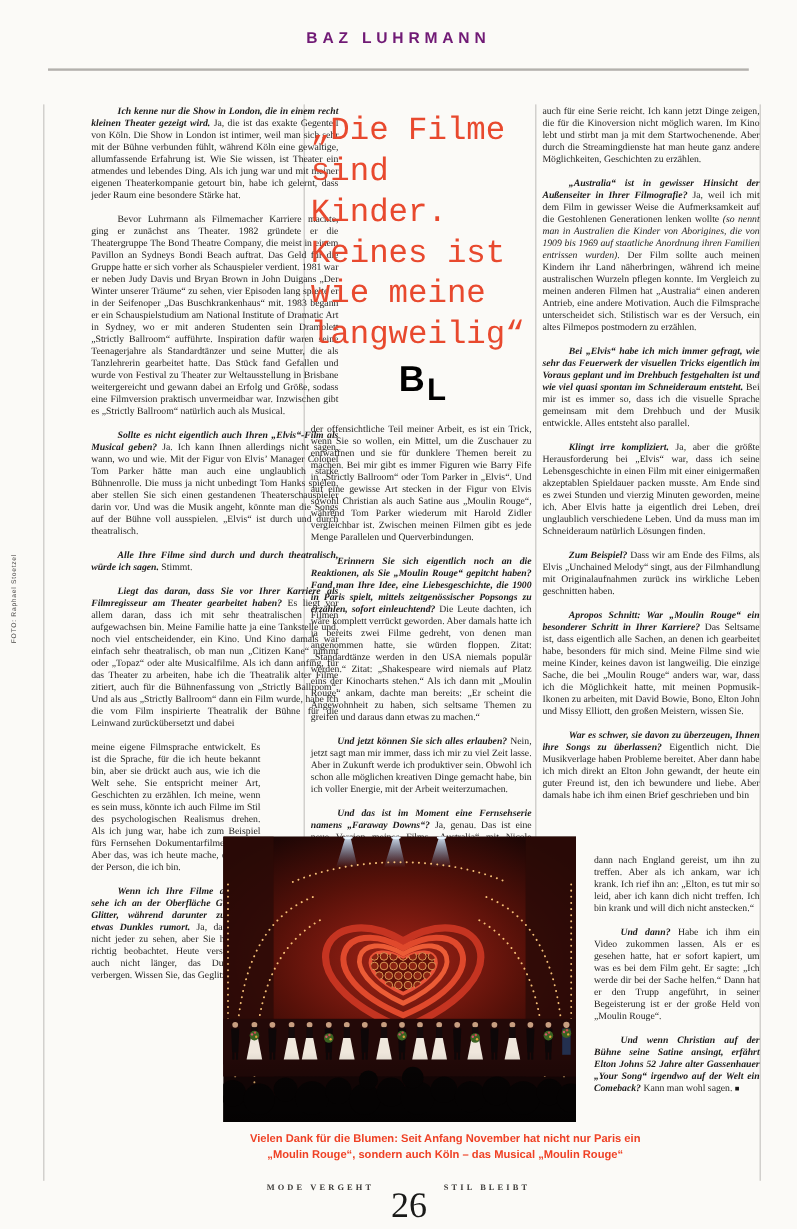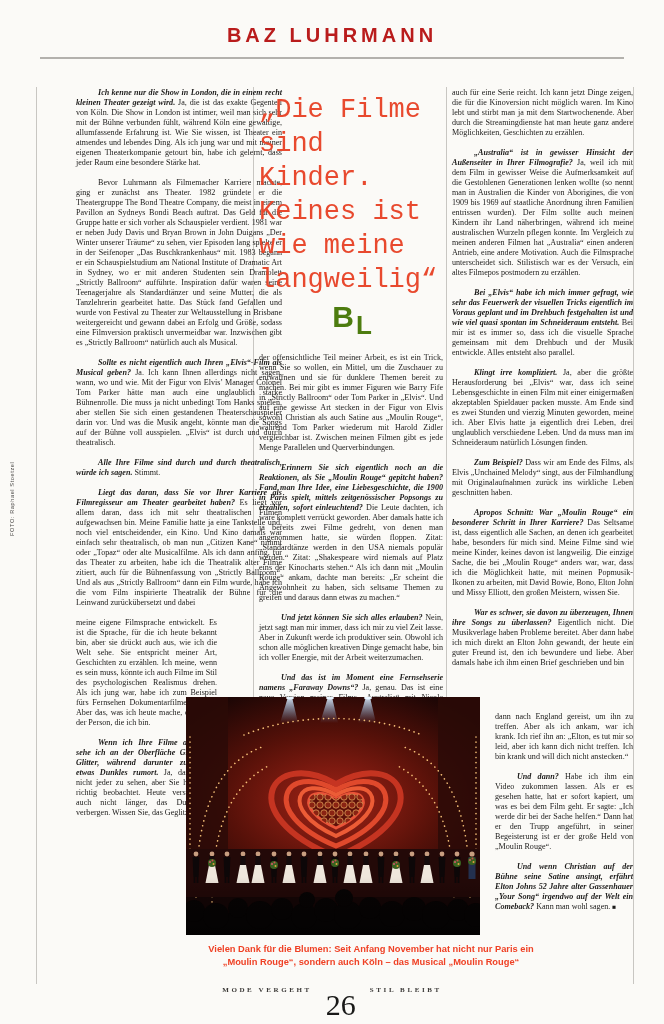--- a/index.html
+++ b/index.html
@@ -4,21 +4,21 @@
 <style>
   html,body{margin:0;padding:0;}
   body{width:664px;height:1024px;position:relative;background:#fbfaf7;overflow:hidden;
        font-family:"Liberation Serif",serif;color:#1c1b1a;
        -webkit-font-smoothing:antialiased;}
   .abs{position:absolute;}
 
   
   .kicker{top:24px;left:0;width:664px;text-align:center;
           font-family:"Liberation Sans",sans-serif;font-weight:700;
-          font-size:20px;letter-spacing:4px;color:#b91c1c;}
+          font-size:13px;letter-spacing:4px;color:#701a75;}
   .kicker-rule{top:57px;left:40px;width:584px;height:2px;background:#b3b1ad;}
 
   
   .vrule{width:1px;background:#c8c6c2;top:87px;}
   .v-left{left:36px;height:897px;}
   .v-m1{left:253px;height:612px;}
   .v-m2{left:446px;height:612px;}
   .v-right{left:633px;height:897px;}
 
   
@@ -30,27 +30,27 @@
   .col{position:absolute;top:88px;}
   .col-left{left:44px;width:206px;margin-left:32px;}
   .col-middle{left:259px;width:184px;}
   .col-right{left:452px;width:181px;}
   .colpart{font-size:8.1px;line-height:10px;text-align:justify;hyphens:auto;}
   .colpart p{margin:0 0 10px 0;text-indent:22px;}
   .colpart p.cont{text-indent:0;}
   .narrow-left{width:141px;}
   .narrow-right{width:138px;margin-left:43px;margin-top:44px;}
   .run-q{font-weight:bold;font-style:italic;}
-  .run-p{}
+  .run-p{font-style:italic;}
   .run-m{font-style:normal;font-size:6.5px;letter-spacing:2px;}
 
   
   .pullquote{margin-top:5px;text-align:left;color:#e8492e;
              font-size:27px;line-height:34px;font-family:Liberation Mono, monospace;}
-  .monogram{text-align:center;color:#4d7c0f;margin:3px 0 9px 0;height:44px;
+  .monogram{text-align:center;color:#000000;margin:3px 0 9px 0;height:44px;
             font-family:"Liberation Sans",sans-serif;font-weight:700;}
   .monogram .mb{font-size:30px;}
   .monogram .ml{font-size:26px;position:relative;top:7px;left:2px;}
 
   
   .photo{left:186px;top:697px;width:294px;height:238px;display:block;}
   .photo svg{display:block;}
   .caption{left:167px;top:943px;width:330px;text-align:center;
            font-family:"Liberation Sans",sans-serif;font-weight:700;
            font-size:9.3px;line-height:12.5px;color:#ef4125;margin-left:39px;}

